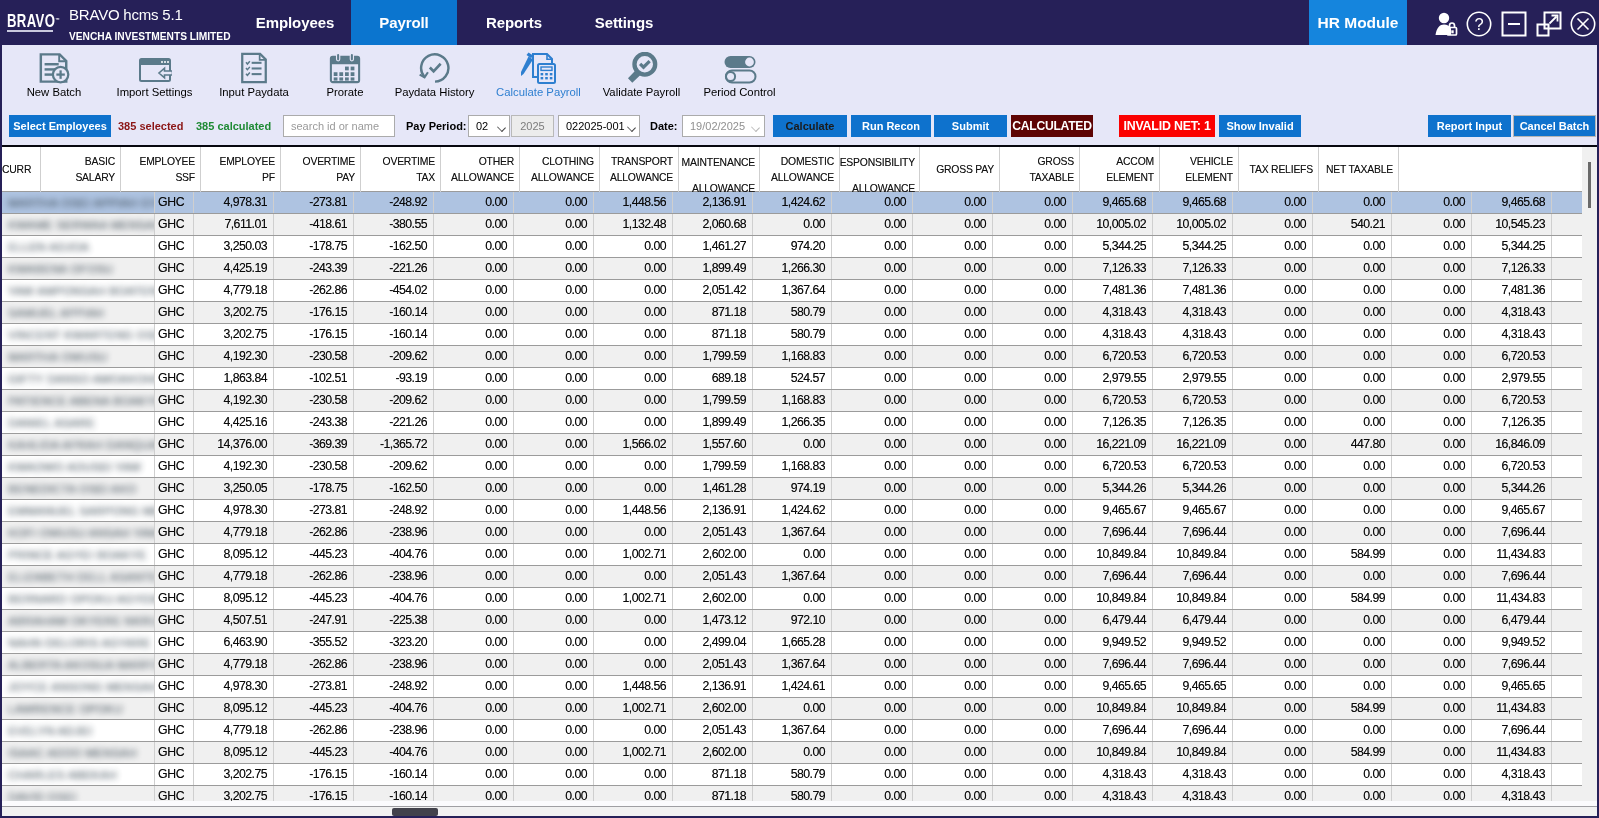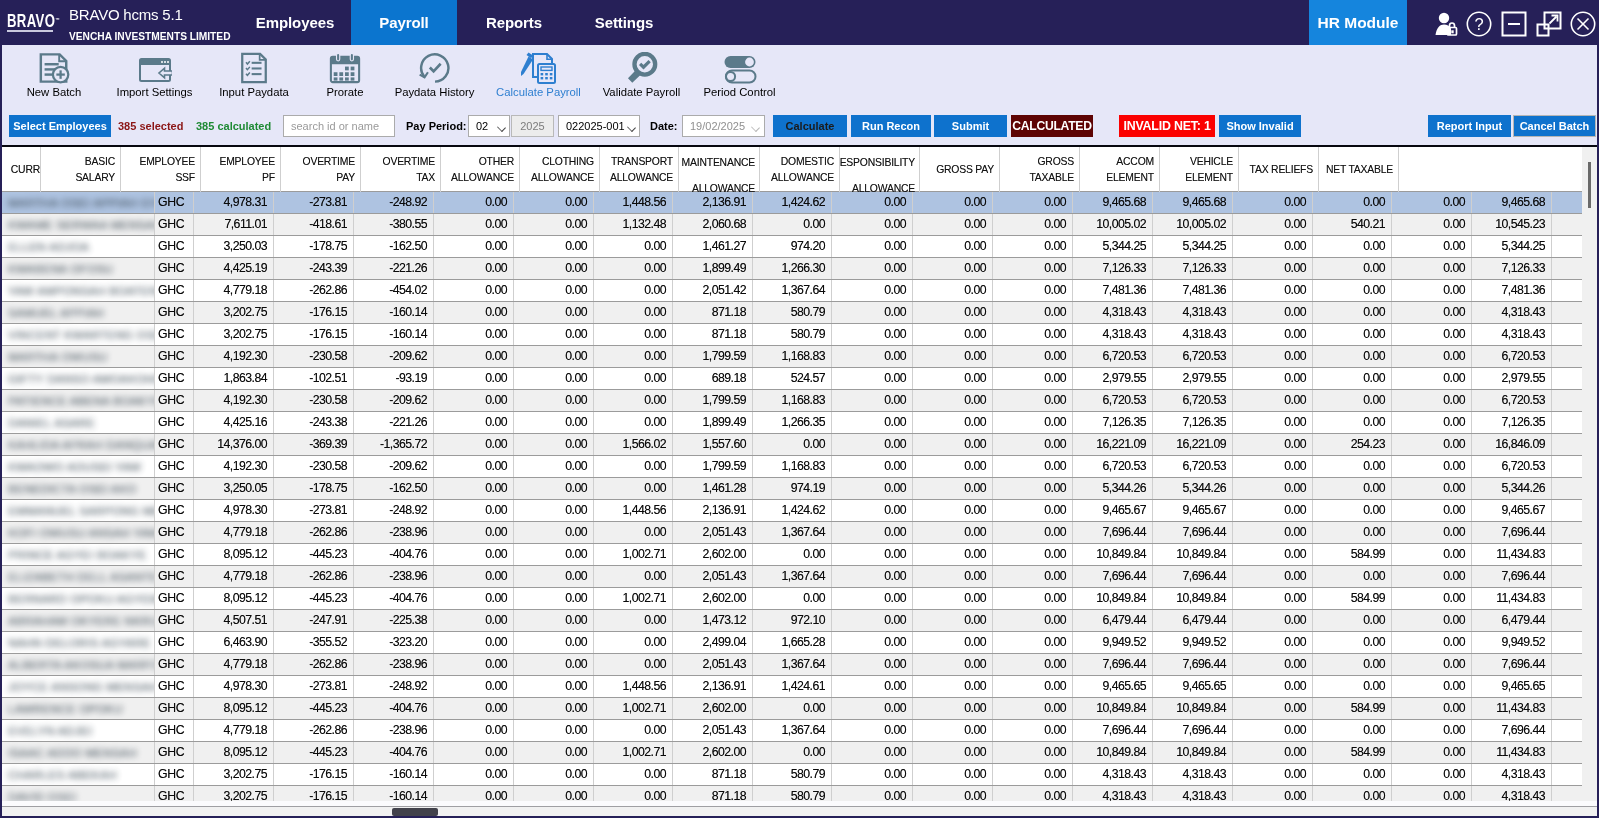--- a/index.html
+++ b/index.html
@@ -44,21 +44,21 @@
 #tbl{position:absolute;left:2px;top:147px;width:1580px;height:654px;background:#fff;overflow:hidden;}
 #hrow{position:absolute;left:0;top:0;width:1580px;height:45px;display:flex;background:#fff;
  border-bottom:1px solid #9b9b9b;}
 .hc{height:45px;border-right:1px solid #cfcfcf;position:relative;display:flex;
  flex-direction:column;justify-content:center;align-items:flex-end;padding-right:5px;
  font-size:10.4px;color:#141414;line-height:15.5px;text-align:right;overflow:hidden;
  text-shadow:0 0 .4px rgba(0,0,0,.45);
  letter-spacing:-0.2px;white-space:nowrap;flex:none;}
 .hc.end{border-right:none;}
 .hc .hl{align-self:flex-start;}
-.hc.hcc{align-items:flex-end;padding-right:0;}
+.hc.hcc{align-items:flex-start;padding-right:0;}
 .hsp span{position:absolute;right:4px;}
 .hsp .t1{top:8px;}
 .hsp .t2{top:34px;}
 .row{position:absolute;left:0;width:1580px;height:22px;display:flex;background:#fff;
  border-bottom:1px solid #9b9b9b;}
 .row.alt{background:#f0f0f0;}
 .row.sel{background:#aec3e1;}
 .c{height:21px;border-right:1px solid #cfcfcf;line-height:21px;font-size:12.3px;
  letter-spacing:-0.55px;color:#0a0a0a;flex:none;overflow:hidden;white-space:nowrap;
  text-shadow:0 0 .4px rgba(0,0,0,.5);}
@@ -576,21 +576,21 @@
       <div class="c num" style="width:80px">0.00</div>
       <div class="c num" style="width:79px">1,566.02</div>
       <div class="c num" style="width:80px">1,557.60</div>
       <div class="c num" style="width:79px">0.00</div>
       <div class="c num" style="width:81px">0.00</div>
       <div class="c num" style="width:80px">0.00</div>
       <div class="c num" style="width:80px">0.00</div>
       <div class="c num" style="width:80px">16,221.09</div>
       <div class="c num" style="width:80px">16,221.09</div>
       <div class="c num" style="width:80px">0.00</div>
-      <div class="c num" style="width:79px">254.23</div>
+      <div class="c num" style="width:79px">447.80</div>
       <div class="c num" style="width:80px">0.00</div>
       <div class="c num" style="width:80px">16,846.09</div>
       <div class="c end" style="width:30px"></div>
     </div>
 <div class="row wht" style="top:309px">
       <div class="c nmc" style="width:153px"><span class="nm">KWADWO ADUSEI YAW</span></div>
       <div class="c ghc" style="width:39px">GHC</div>
       <div class="c num" style="width:80px">4,192.30</div>
       <div class="c num" style="width:80px">-230.58</div>
       <div class="c num" style="width:80px">-209.62</div>

